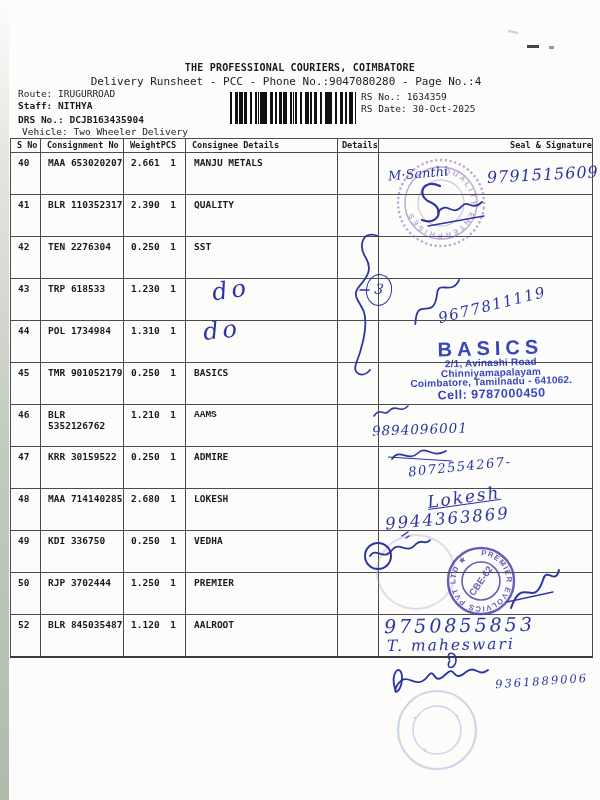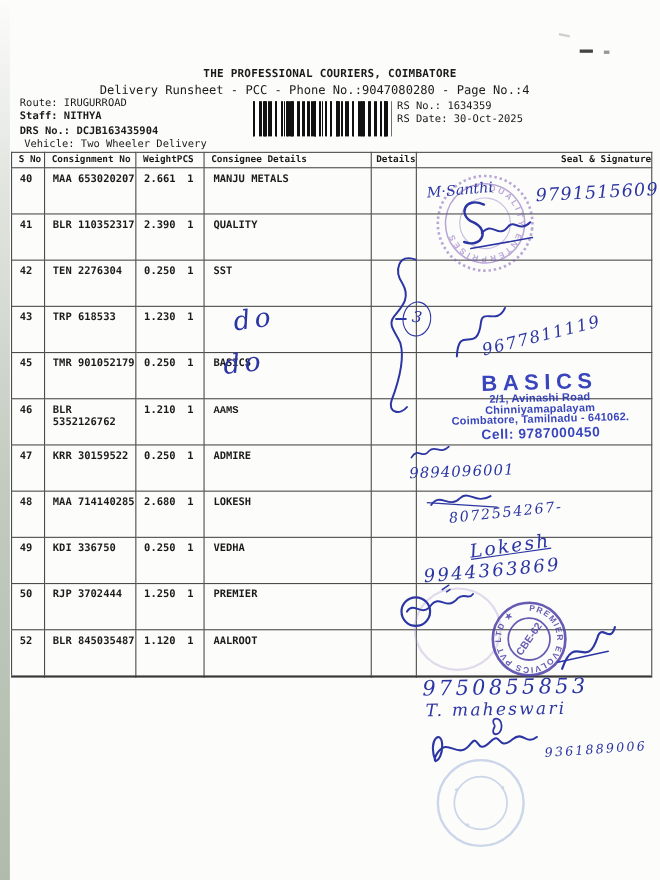--- a/index.html
+++ b/index.html
@@ -160,20 +160,33 @@
         <div class="wp">
           <span>1.230</span>
           <span>1</span>
         </div>
       </td>
       <td style="padding-left:8px;"></td>
       <td></td>
       <td></td>
     </tr>
 
+    <tr>
+      <td>44</td>
+      <td>POL 1734984</td>
+      <td>
+        <div class="wp">
+          <span>1.310</span>
+          <span>1</span>
+        </div>
+      </td>
+      <td style="padding-left:8px;"></td>
+      <td></td>
+      <td></td>
+    </tr>
 
     <tr>
       <td>45</td>
       <td>TMR 901052179</td>
       <td>
         <div class="wp">
           <span>0.250</span>
           <span>1</span>
         </div>
       </td>

